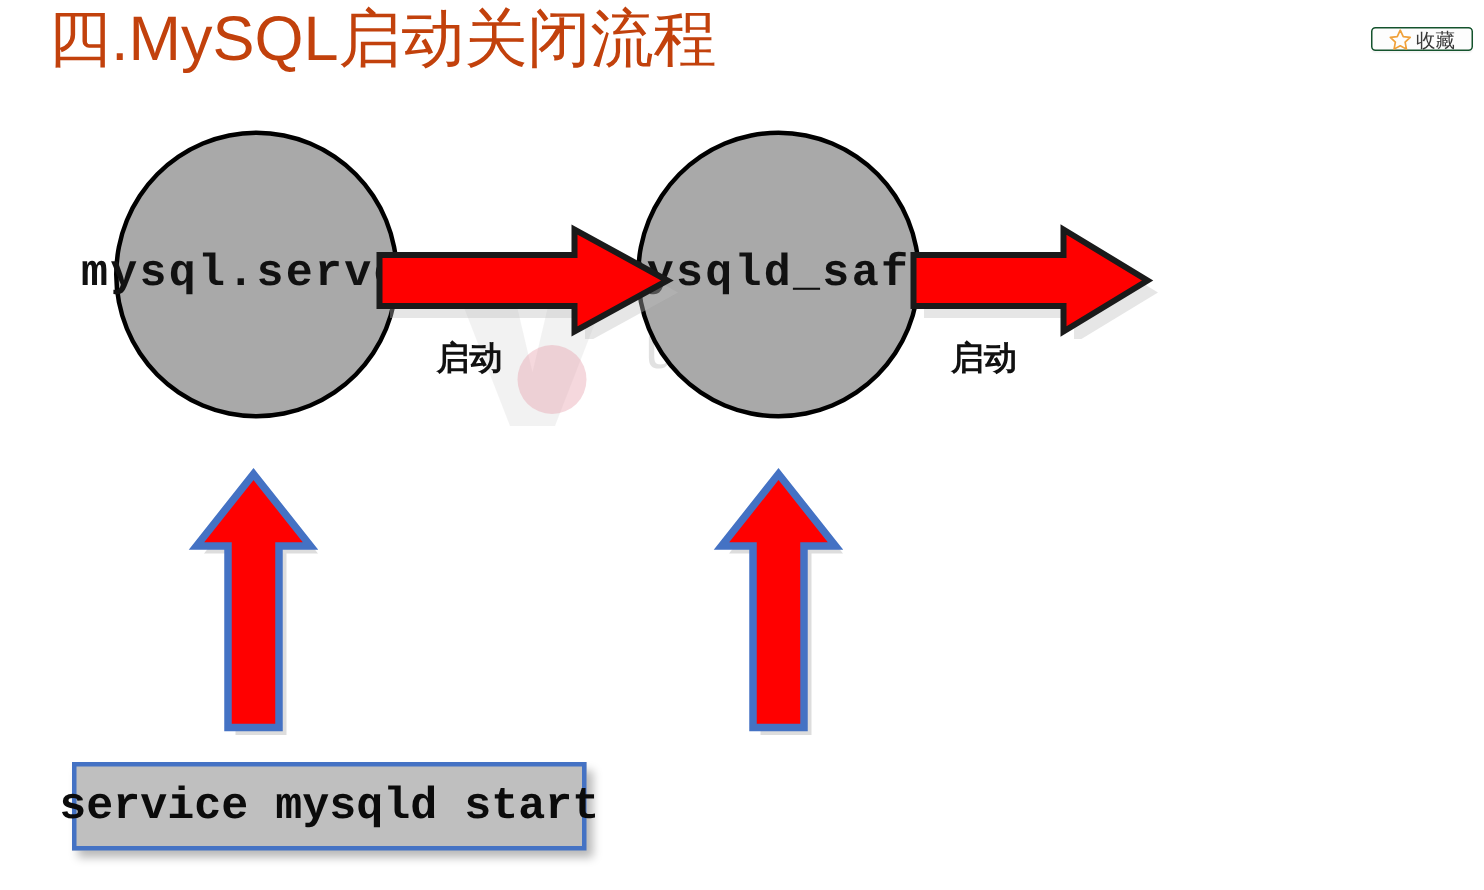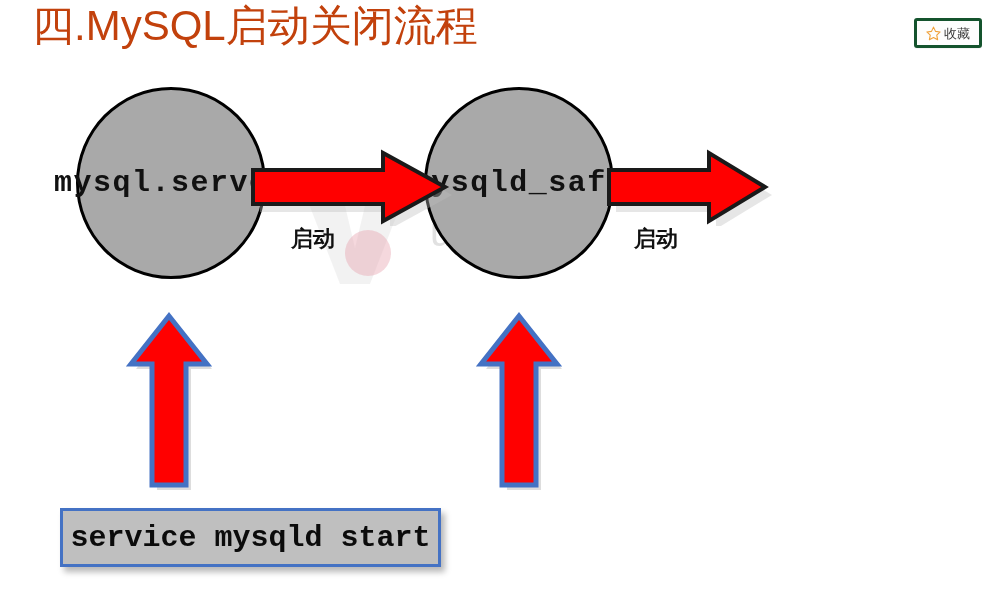--- a/index.html
+++ b/index.html
@@ -27,23 +27,23 @@
     letter-spacing: 0px;
     white-space: nowrap;
   }
 
   
   #bookmark-button {
     position: absolute;
     right: 7px;
     top: 18px;
     width: 68px;
-    height: 30px;
+    height: 16px;
     box-sizing: border-box;
-    border: 3px solid #14532d;
+    border: 1px solid #14532d;
     border-radius: 3px;
     background: #fdfdfd;
     display: flex;
     align-items: center;
     justify-content: center;
     gap: 3px;
     cursor: pointer;
     box-shadow: 0 1px 1px rgba(0,0,0,.05);
   }
   #bookmark-button .star {
@@ -164,21 +164,21 @@
     position: absolute;
     box-sizing: border-box;
     background: #bfbfbf;
     border: 3px solid #4472c4;
     display: flex;
     align-items: center;
     justify-content: center;
     box-shadow: 4px 5px 6px rgba(0,0,0,.28);
     z-index: 4;
   }
-  #cmd-box-1 { left: 48px;  top: 448px; width: 381px; height: 59px; margin-left: 12px; }
+  #cmd-box-1 { left: 48px;  top: 448px; width: 343px; height: 59px; }
   #cmd-box-2 { left: 445px; top: 448px; width: 373px; height: 59px; }
 
   .cmd-text {
     font-family: "Liberation Mono", monospace;
     font-size: 30px;
     font-weight: 700;
     color: #0b0b0b;
     white-space: nowrap;
     letter-spacing: 0px;
   }

